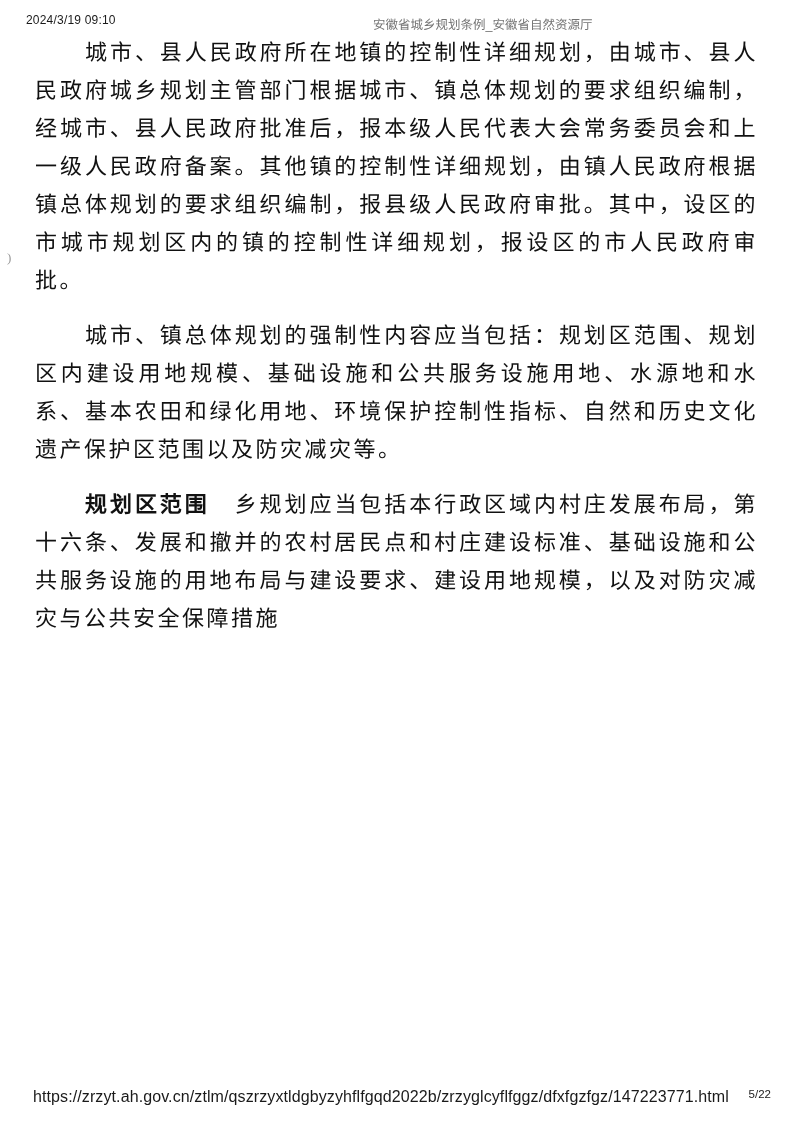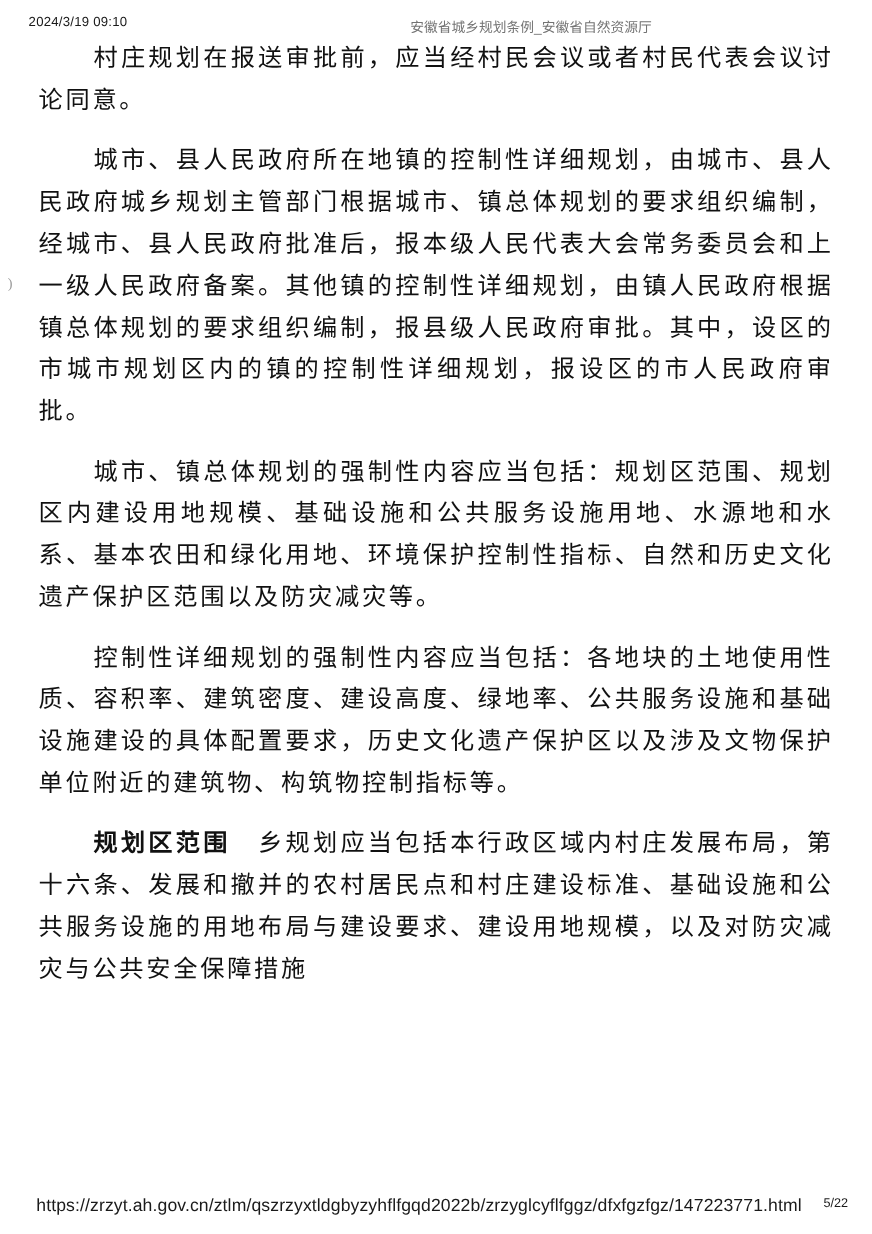--- a/index.html
+++ b/index.html
@@ -107,29 +107,27 @@
 
   <div class="print-header">
     <span class="print-date">2024/3/19 09:10</span>
     <span class="print-title">安徽省城乡规划条例_安徽省自然资源厅</span>
   </div>
 
   <span class="artifact">)</span>
 
   <div class="doc-body">
 
-    <p class="para"><span class="article-no"></span><span>村庄规划在报送审批前，应当经村民会议或者村民代表会议讨论同意。</span></p>
 
 
     <p class="para"><span class="article-no"></span><span>城市、县人民政府所在地镇的控制性详细规划，由城市、县人民政府城乡规划主管部门根据城市、镇总体规划的要求组织编制，经城市、县人民政府批准后，报本级人民代表大会常务委员会和上一级人民政府备案。其他镇的控制性详细规划，由镇人民政府根据镇总体规划的要求组织编制，报县级人民政府审批。其中，设区的市城市规划区内的镇的控制性详细规划，报设区的市人民政府审批。</span></p>
 
 
     <p class="para"><span class="article-no"></span><span>城市、镇总体规划的强制性内容应当包括：规划区范围、规划区内建设用地规模、基础设施和公共服务设施用地、水源地和水系、基本农田和绿化用地、环境保护控制性指标、自然和历史文化遗产保护区范围以及防灾减灾等。</span></p>
 
-    <p class="para"><span class="article-no"></span><span>控制性详细规划的强制性内容应当包括：各地块的土地使用性质、容积率、建筑密度、建设高度、绿地率、公共服务设施和基础设施建设的具体配置要求，历史文化遗产保护区以及涉及文物保护单位附近的建筑物、构筑物控制指标等。</span></p>
 
     <p class="para"><span class="article-no">规划区范围</span><span>　乡规划应当包括本行政区域内村庄发展布局，第十六条、发展和撤并的农村居民点和村庄建设标准、基础设施和公共服务设施的用地布局与建设要求、建设用地规模，以及对防灾减灾与公共安全保障措施</span></p>
 
   </div>
 
   <div class="print-footer">
     <span class="footer-url">https://zrzyt.ah.gov.cn/ztlm/qszrzyxtldgbyzyhflfgqd2022b/zrzyglcyflfggz/dfxfgzfgz/147223771.html</span>
     <span class="page-number">5/22</span>
   </div>
 

